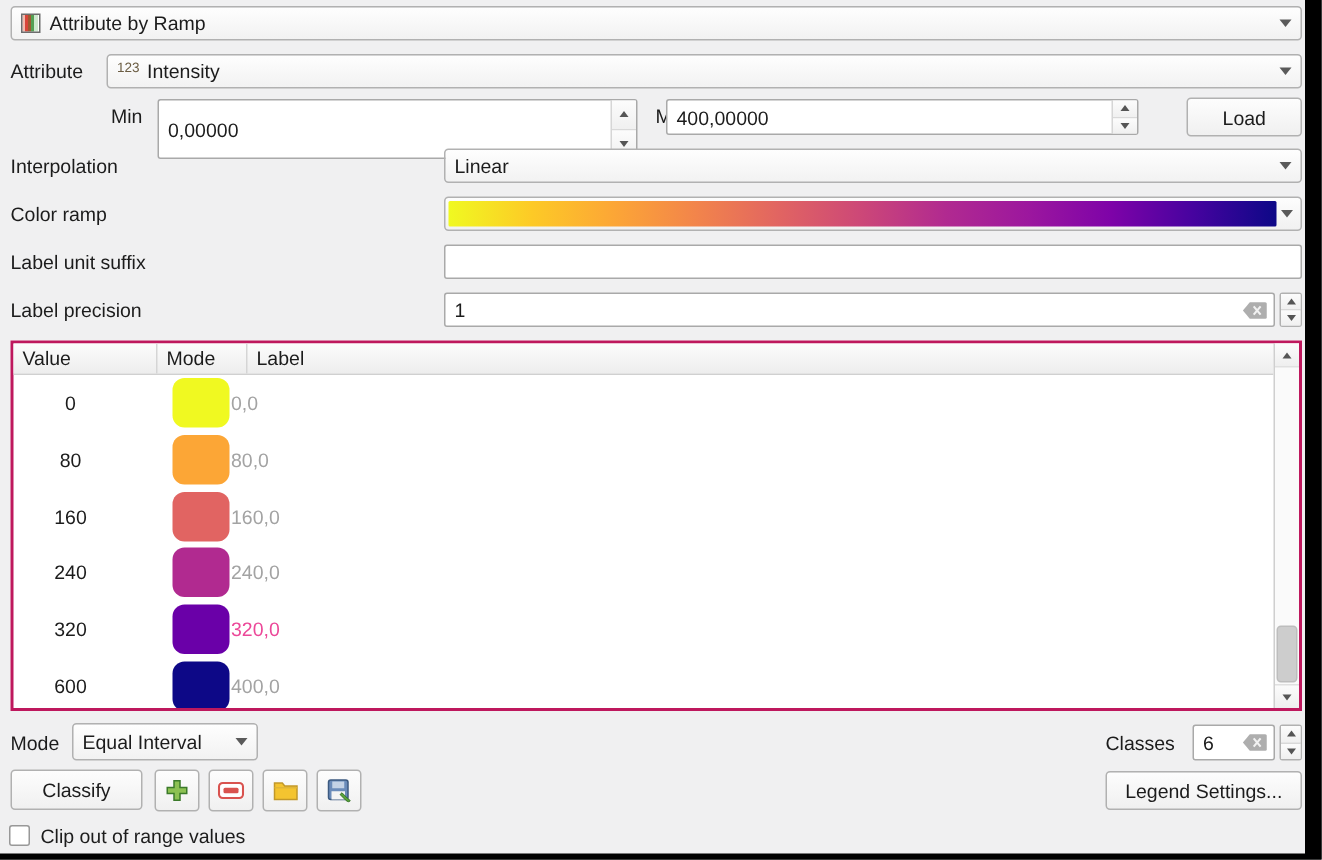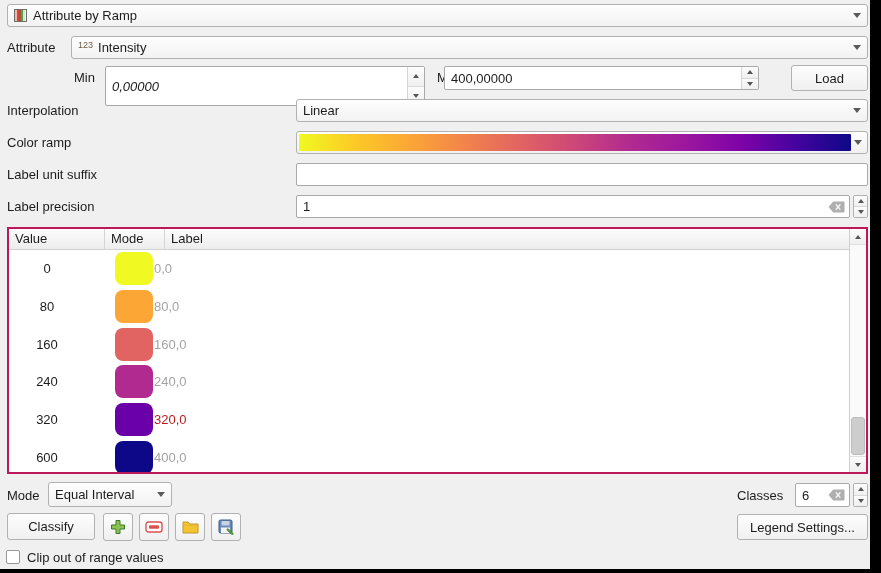--- a/index.html
+++ b/index.html
@@ -72,21 +72,21 @@
   </div>
 
   <div class="lbl abs" style="left:7px; top:36px;">Attribute</div>
   <div class="combo abs" style="left:71px; top:36px; width:797px; height:23px;">
     <span class="num-icon">123</span>
     <span class="txt">Intensity</span>
     <span class="arrow-down"></span>
   </div>
 
   <div class="lbl abs" style="left:74px; top:66px;">Min</div>
-  <div class="field abs" style="left:105px; top:66px; width:320px; height:40px;font-style:italic;">
+  <div class="field abs" style="left:105px; top:66px; width:320px; height:40px;">
     <span class="val">0,00000</span>
     <span class="spincol">
       <span class="spinbtn up">
           <span class="tri-up"></span>
         </span>
       <span class="spinbtn">
           <span class="tri-dn"></span>
         </span>
     </span>
   </div>
@@ -165,21 +165,21 @@
           <div class="lb" style="color: rgb(163, 163, 163);">160,0</div>
         </div>
         <div class="trow">
           <div class="v">240</div>
           <div class="sw" style="background: rgb(177, 42, 144);"></div>
           <div class="lb" style="color: rgb(163, 163, 163);">240,0</div>
         </div>
         <div class="trow">
           <div class="v">320</div>
           <div class="sw" style="background: rgb(106, 0, 168);"></div>
-          <div class="lb" style="color: #b91c1c;">320,0</div>
+          <div class="lb" style="color: #ec4899;">320,0</div>
         </div>
         <div class="trow">
           <div class="v">600</div>
           <div class="sw" style="background: rgb(13, 8, 135);"></div>
           <div class="lb" style="color: rgb(163, 163, 163);">400,0</div>
         </div>
       </div>
     <div id="vscroll">
       <div id="sb-up" class="sbtn">
           <span class="tri-up"></span>

